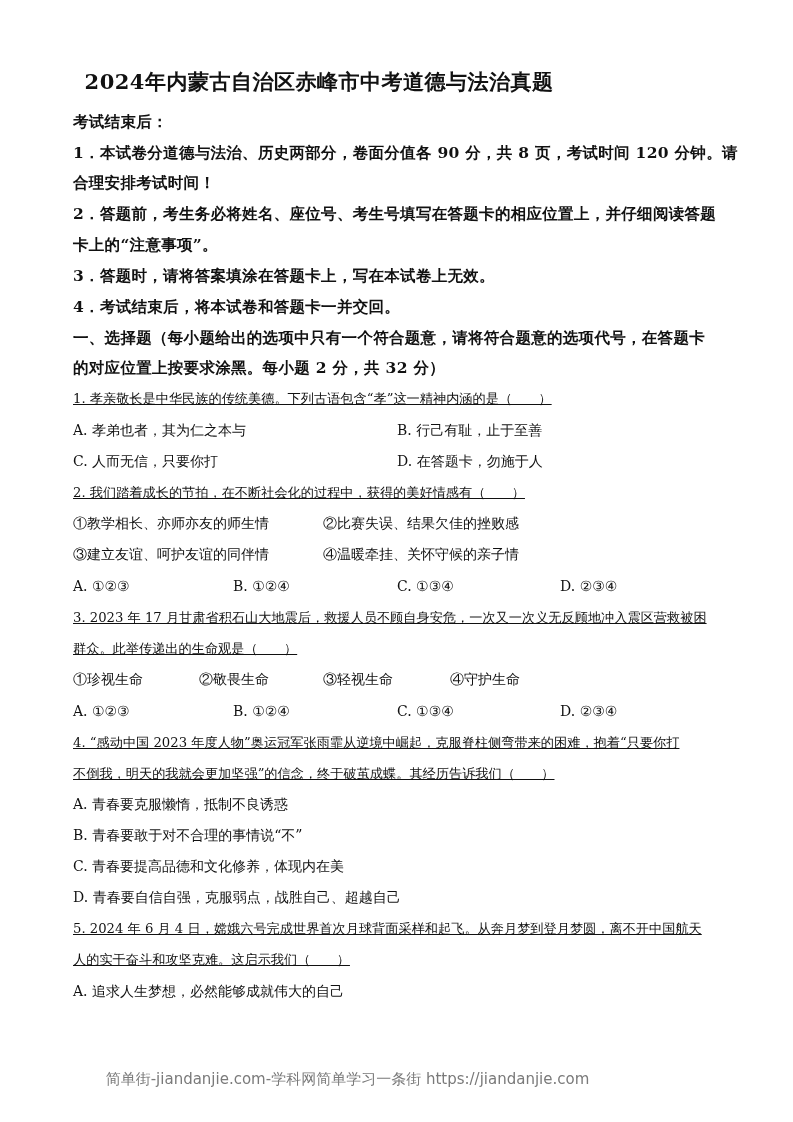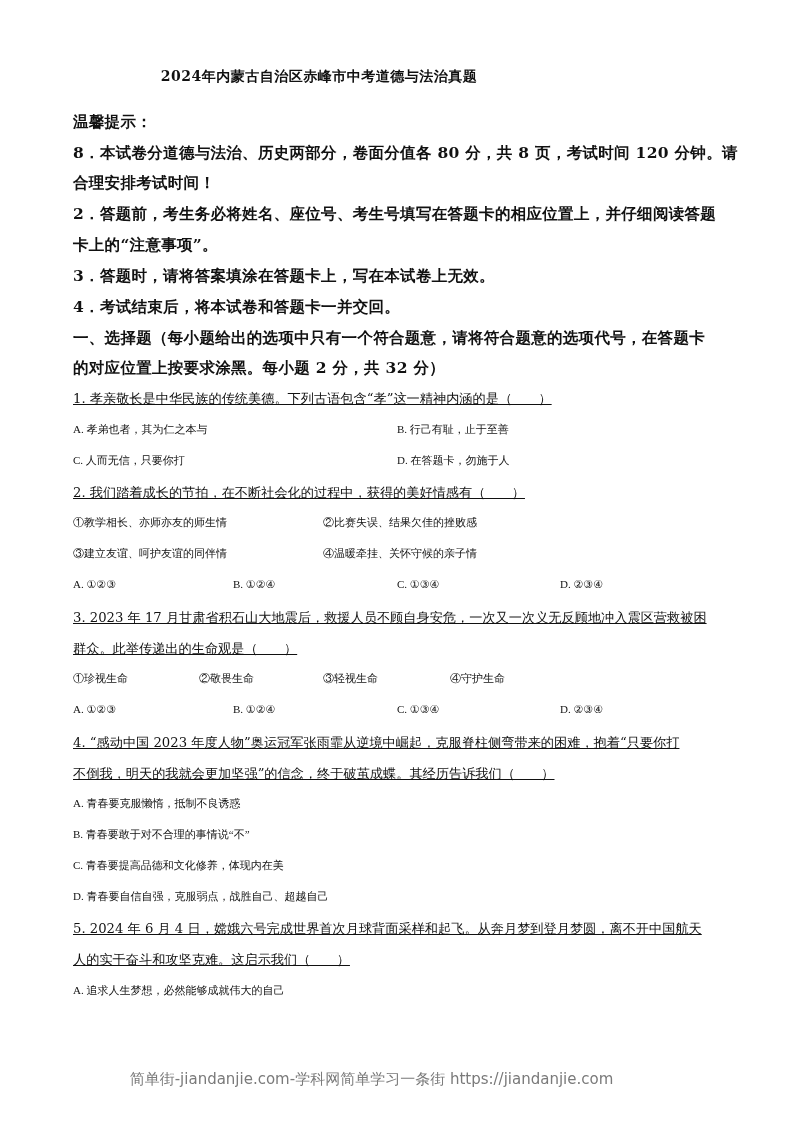--- a/index.html
+++ b/index.html
@@ -3,41 +3,41 @@
 <meta charset="utf-8">
 <style>
   html, body { margin: 0; padding: 0; background: #ffffff; }
   body {
     width: 793px; height: 1122px; position: relative; overflow: hidden;
     font-family: "DejaVu Serif", "Liberation Serif", serif;
     color: #111;
   }
   .page-title {
     position: absolute; left: 0; width: 638px; top: 68px;
-    text-align: center; font-size: 14px; font-weight: bold; letter-spacing: 0.5px;
+    text-align: center; font-size: 21px; font-weight: bold; letter-spacing: 0.5px;
   }
   .line {
     position: absolute; left: 73px; white-space: nowrap;
   }
   .bold { font-weight: bold; font-size: 15.5px; letter-spacing: 0.3px; }
   .norm { font-size: 13.2px; text-decoration: underline; }
-  .opt { position: absolute; white-space: nowrap; font-size: 11px; font-family: Liberation Serif, serif; }
+  .opt { position: absolute; white-space: nowrap; font-size: 14px; }
   .footer {
     position: absolute; left: 0; width: 695px; top: 1070px; text-align: center;
     font-family: "DejaVu Sans", "Liberation Sans", sans-serif;
-    font-size: 15px; color: #7a7a7a; margin-left: 24px;
+    font-size: 15px; color: #7a7a7a;
   }
 </style>
 </head>
 <body>
 
 <div class="page-title">2024年内蒙古自治区赤峰市中考道德与法治真题</div>
 
-<div class="line bold" style="top:112px">温馨提示：</div>
-<div class="line bold" style="top:143px">8．本试卷分道德与法治、历史两部分，卷面分值各 80 分，共 8 页，考试时间 120 分钟。请</div>
+<div class="line bold" style="top:112px">考试结束后：</div>
+<div class="line bold" style="top:143px">1．本试卷分道德与法治、历史两部分，卷面分值各 90 分，共 8 页，考试时间 120 分钟。请</div>
 <div class="line bold" style="top:173px">合理安排考试时间！</div>
 <div class="line bold" style="top:204px">2．答题前，考生务必将姓名、座位号、考生号填写在答题卡的相应位置上，并仔细阅读答题</div>
 <div class="line bold" style="top:235px">卡上的“注意事项”。</div>
 <div class="line bold" style="top:266px">3．答题时，请将答案填涂在答题卡上，写在本试卷上无效。</div>
 <div class="line bold" style="top:297px">4．考试结束后，将本试卷和答题卡一并交回。</div>
 
 <div class="line bold" style="top:328px">一、选择题（每小题给出的选项中只有一个符合题意，请将符合题意的选项代号，在答题卡</div>
 <div class="line bold" style="top:358px">的对应位置上按要求涂黑。每小题 2 分，共 32 分）</div>
 
 <div class="line norm" style="top:390px">1. 孝亲敬长是中华民族的传统美德。下列古语包含“孝”这一精神内涵的是（　　）</div>

